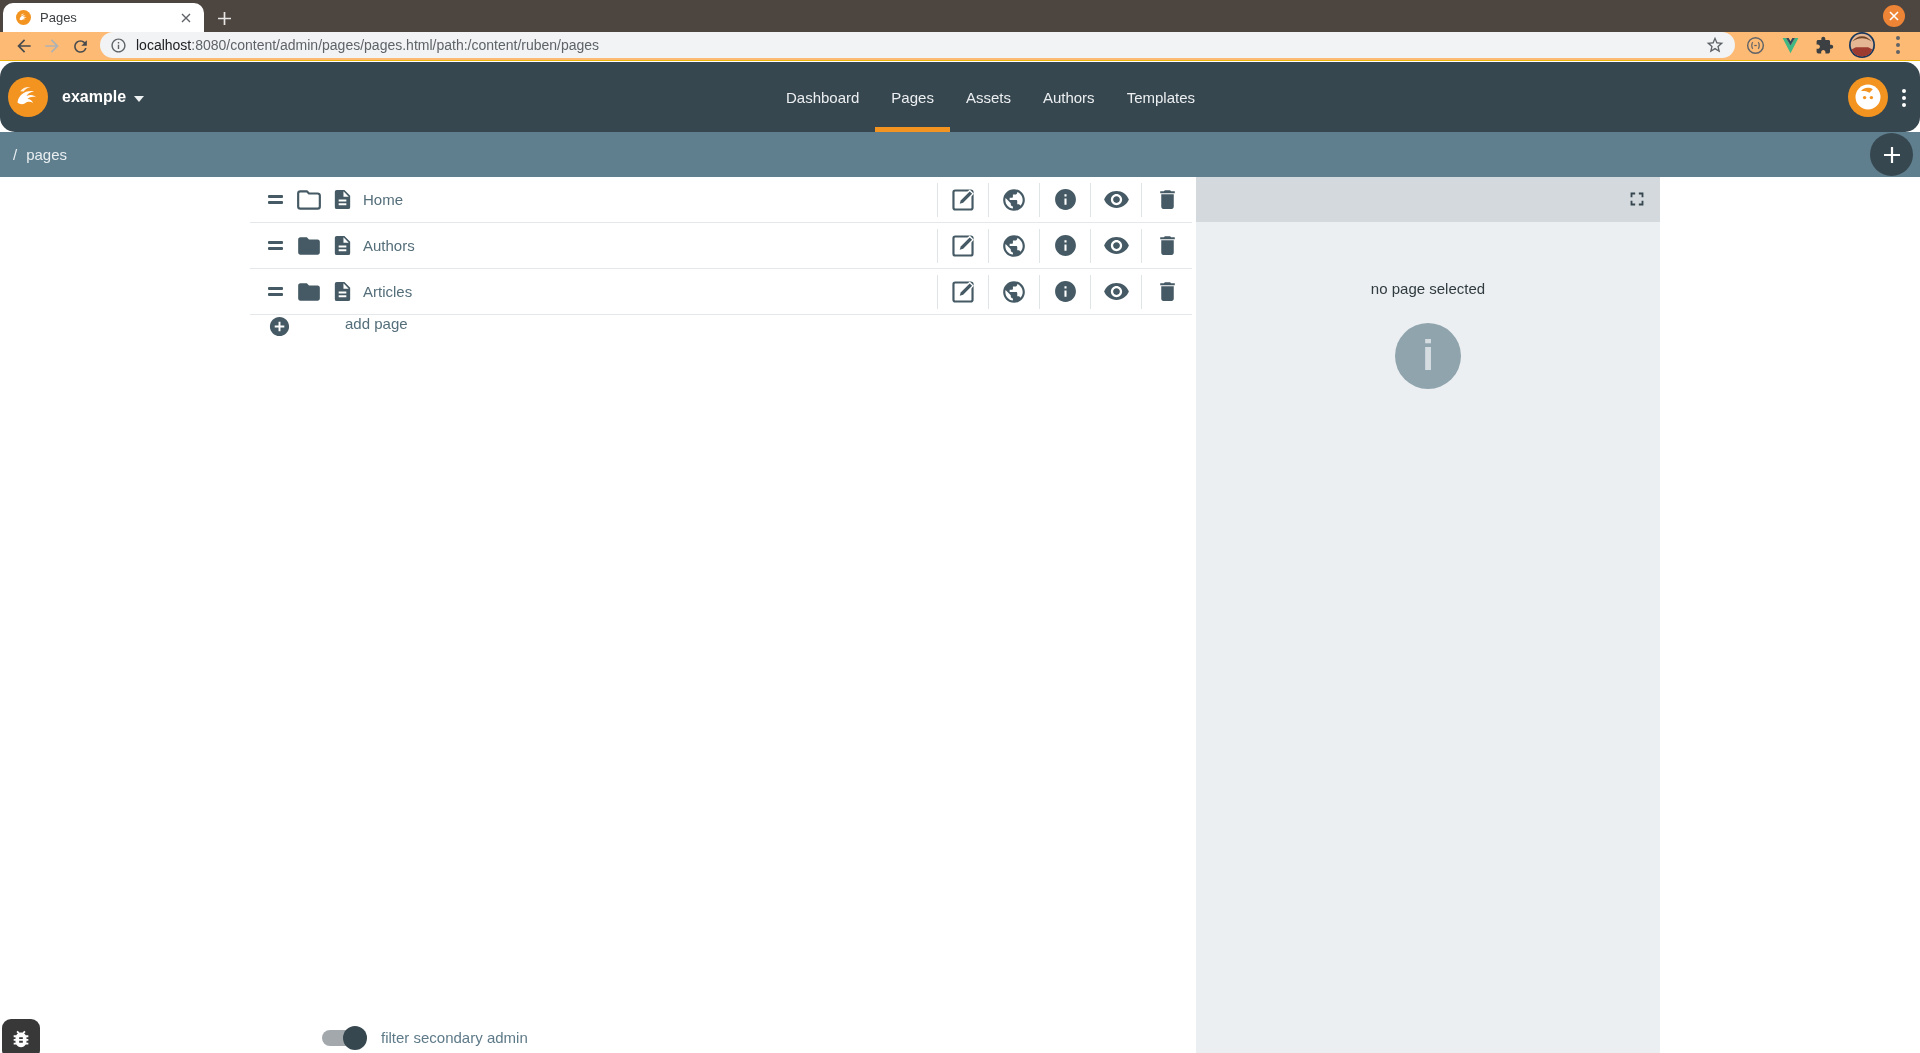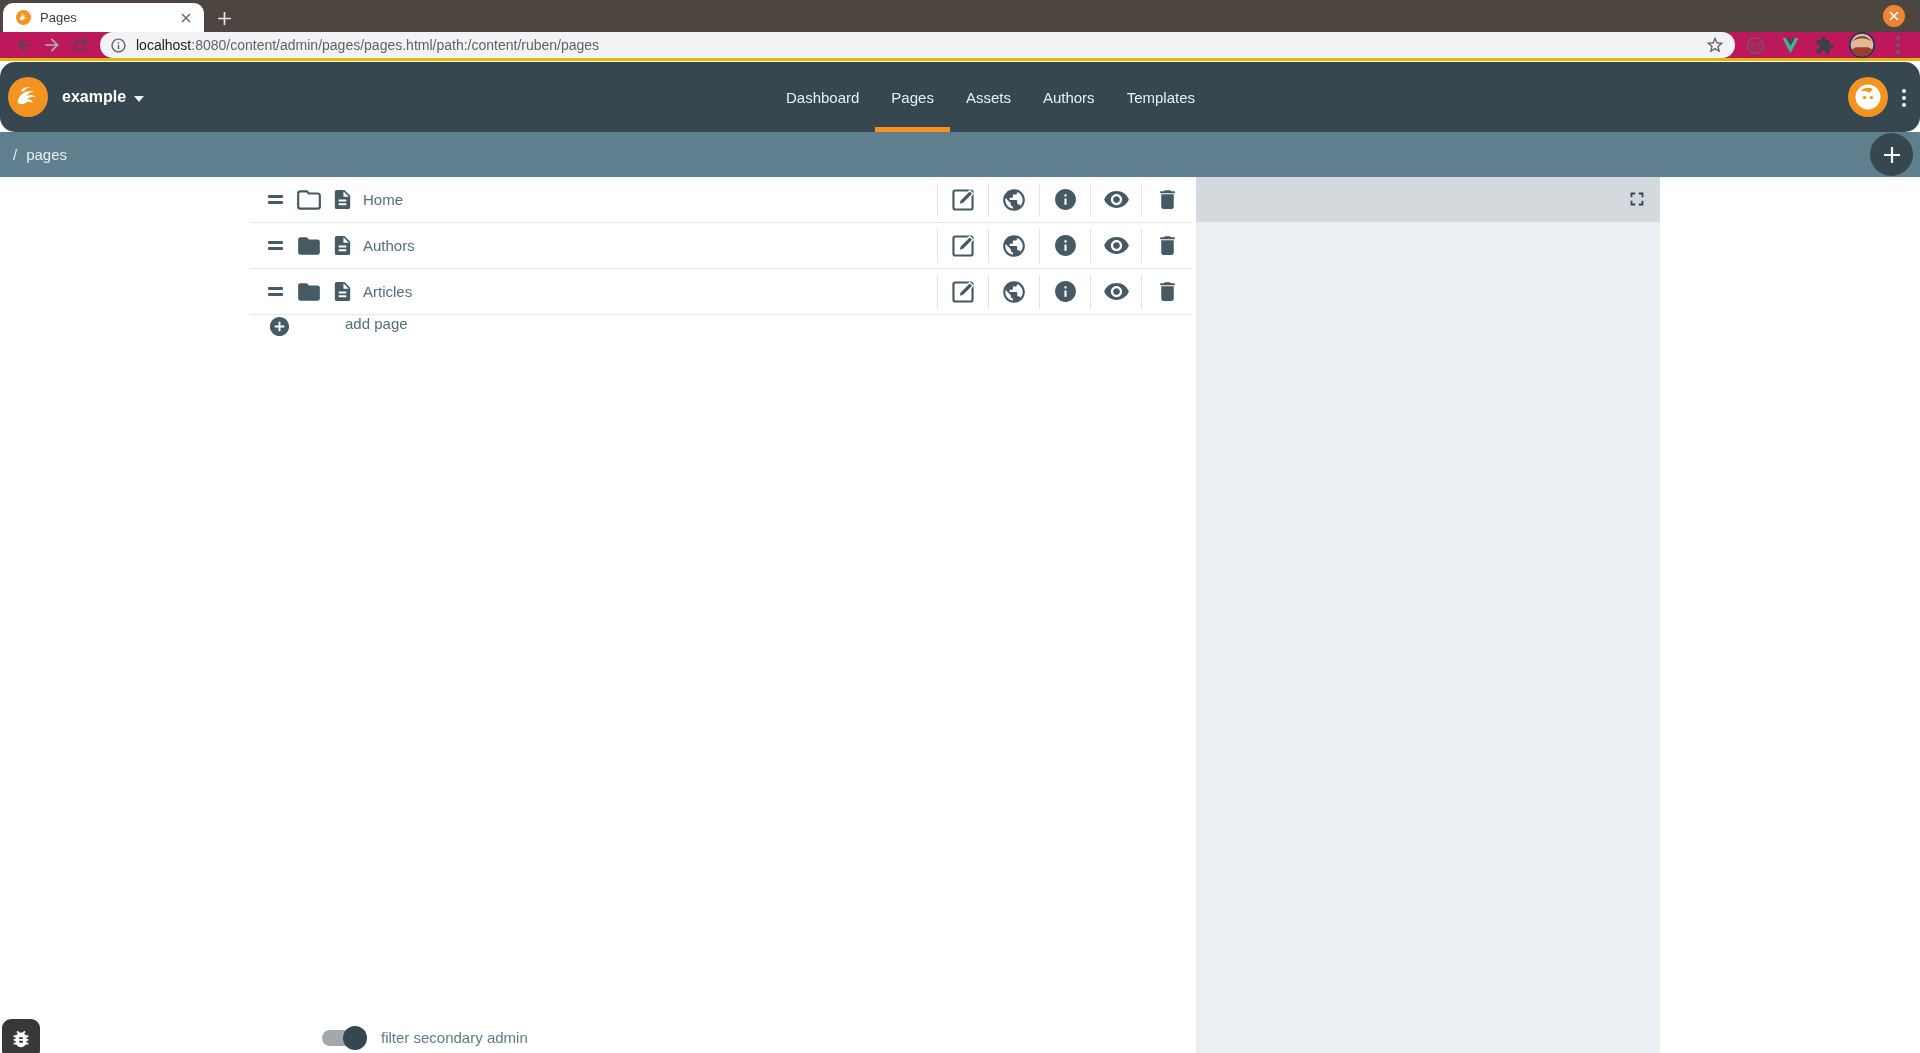--- a/index.html
+++ b/index.html
@@ -21,22 +21,22 @@
   .tab-title { font-size:13px; color:#3C4043; margin-left:9px; flex:1; white-space:nowrap; overflow:hidden; }
   .tab-close { width:18px; height:18px; border-radius:50%; display:flex; align-items:center; justify-content:center; cursor:pointer; }
   .newtab-btn { position:absolute; left:211px; top:5px; width:26px; height:26px; border-radius:50%; display:flex; align-items:center; justify-content:center; cursor:pointer; }
   .win-close {
     position:absolute; right:15px; top:5px; width:22px; height:22px; border-radius:50%;
     background:#EE8435; display:flex; align-items:center; justify-content:center; cursor:pointer;
   }
 
   
   .toolbar {
-    position:absolute; top:32px; left:0; right:0; height:29px; background:#be185d;
-    border-bottom:3px solid #eab308; display:flex; align-items:center; padding:0 10px;
+    position:absolute; top:32px; left:0; right:0; height:29px; background:#fdba74;
+    border-bottom:1px solid #eab308; display:flex; align-items:flex-start; padding:0 10px;
   }
   .navbtn { width:28px; height:28px; display:flex; align-items:center; justify-content:center; cursor:pointer; flex:0 0 auto; }
   .omnibox {
     flex:1; height:26px; margin:0 10px 0 6px; background:#F1F3F4; border-radius:13px;
     display:flex; align-items:center; padding:0 10px; min-width:0;
   }
   .url { font-size:14px; color:#5F6368; margin-left:9px; white-space:nowrap; overflow:hidden; flex:1; }
   .url .host { color:#202124; }
   .tool-icons { display:flex; align-items:center; gap:15px; flex:0 0 auto; padding-right:4px; }
   .kebab { display:flex; flex-direction:column; gap:3px; padding:4px 6px; cursor:pointer; }
@@ -408,20 +408,24 @@
   </div>
 
   <div class="panel">
     <div class="panelheader">
       <span class="fsbtn">
         <svg width="22" height="22" viewBox="0 0 24 24">
             <path d="M7 14H5v5h5v-2H7v-3zm-2-4h2V7h3V5H5v5zm12 7h-3v2h5v-5h-2v3zM14 5v2h3v3h2V5h-5z" fill="#37474F"></path>
           </svg>
       </span>
     </div>
+    <div class="panelbody">
+      <p class="emptymsg">no page selected</p>
+      <div class="infocircle">i</div>
+    </div>
   </div>
 </div>
 
 <div class="debugbadge">
   <svg width="22" height="22" viewBox="0 0 24 24">
     <path d="M20 8h-2.81c-.45-.78-1.07-1.45-1.82-1.96L17 4.41 15.59 3l-2.17 2.17C12.96 5.06 12.49 5 12 5c-.49 0-.96.06-1.41.17L8.41 3 7 4.41l1.62 1.63C7.88 6.55 7.26 7.22 6.81 8H4v2h2.09c-.05.33-.09.66-.09 1v1H4v2h2v1c0 .34.04.67.09 1H4v2h2.81c1.04 1.79 2.97 3 5.19 3s4.15-1.21 5.19-3H20v-2h-2.09c.05-.33.09-.66.09-1v-1h2v-2h-2v-1c0-.34-.04-.67-.09-1H20V8zm-6 8h-4v-2h4v2zm0-4h-4v-2h4v2z" fill="#FFFFFF"></path>
   </svg>
 </div>
 
 </body></html>

